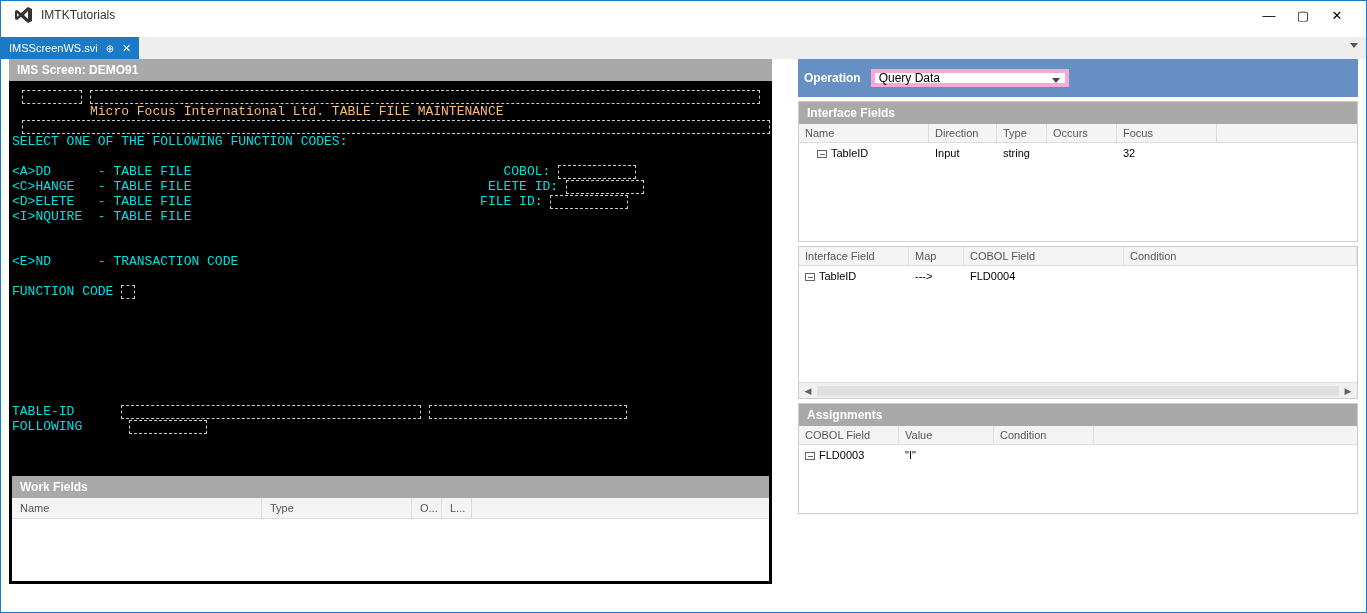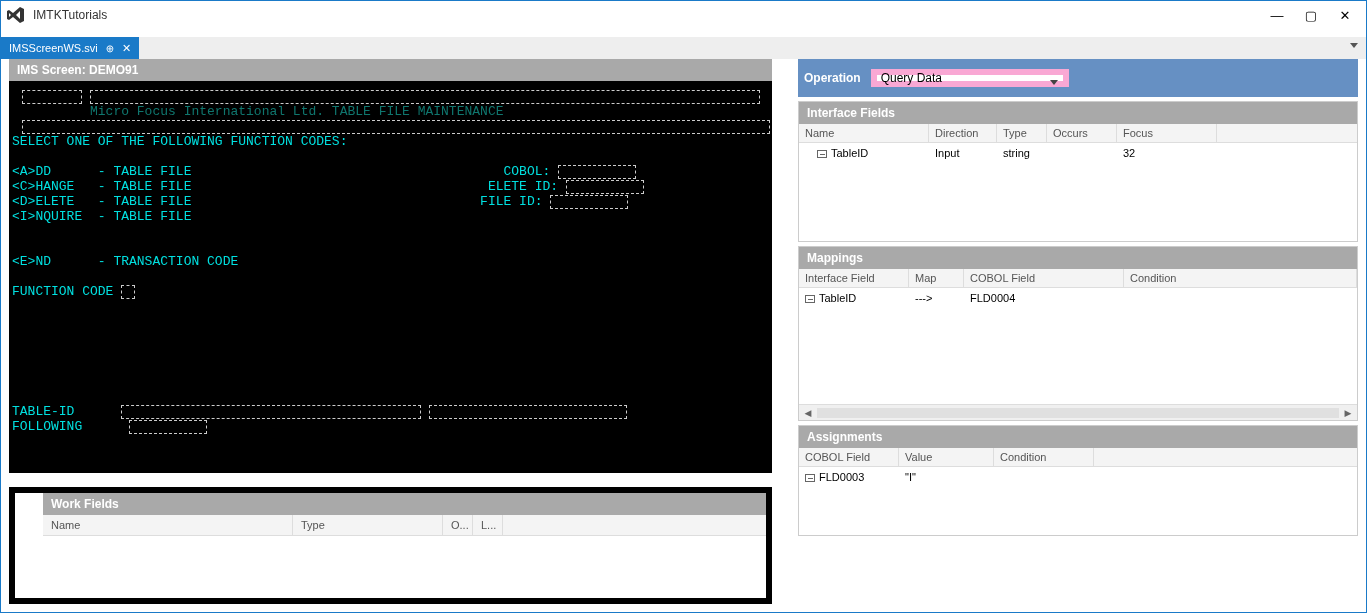--- a/index.html
+++ b/index.html
@@ -10,21 +10,21 @@
     width: 1367px;
     height: 613px;
     overflow: hidden;
     position: relative;
     border: 1px solid #1a7ac8;
   }
   .title-bar {
     height: 28px;
     display: flex;
     align-items: center;
-    padding: 0 4px;
+    padding: 0 12px;
     background: #fff;
   }
   .vs-logo {
     width: 22px; height: 18px;
     display: inline-flex; align-items:center; justify-content:center;
     margin-right: 6px;
   }
   .title-text { font-size: 12px; color: #333; flex: 1; }
   .win-btns { display: flex; gap: 0; }
   .win-btn {
@@ -87,32 +87,30 @@
     color: #00e0e0;
     font-family: "Consolas","Courier New",monospace;
     font-size: 13px;
     line-height: 15px;
     padding: 8px 3px 10px 3px;
     height: 392px;
     position: relative;
     overflow: hidden;
     white-space: pre;
   }
-  .terminal .gray { color: #0f766e; }
+  .terminal .gray { color: #fdba74; }
   .dash-box {
     border: 1px dashed #ccc;
     display: inline-block;
     height: 14px;
     vertical-align: bottom;
   }
 
   .work-fields {
-    margin-top: 14px;
-    border: 6px solid #000000;
-    padding-left: 28px;
+    border: 3px solid #000000;
   }
   .grid-head {
     display:flex;
     background: #f4f4f4;
     color: #555;
     font-size: 11px;
     border-bottom: 1px solid #ddd;
   }
   .grid-head .col {
     padding: 4px 8px;
@@ -129,21 +127,21 @@
     display: flex;
     align-items: center;
     gap: 10px;
     height: 22px;
   }
   .op-bar .lbl { color: #fff; font-weight: bold; font-size: 12px; }
   .op-select {
     flex: 0 0 198px;
     height: 18px;
     background: #fff;
-    border: 6px solid #f9a8d4;
+    border: 4px solid #f9a8d4;
     display: flex; align-items: center;
     padding: 0 4px;
     position: relative;
     font-size: 12px;
   }
   .op-select::after {
     content:"";
     position:absolute; right:5px; top:5px;
     width:0;height:0;
     border-left:4px solid transparent;
@@ -313,21 +311,20 @@
           <div class="c" style="width:68px">Input</div>
           <div class="c" style="width:50px">string</div>
           <div class="c" style="width:70px"></div>
           <div class="c" style="width:100px">32</div>
         </div>
         <div style="height:78px"></div>
       </div>
     </div>
 
     <div class="section">
-      <div class="sec-head">Mappings</div>
       <div class="grid">
         <div class="ghead">
           <div class="c" style="width:110px">Interface Field</div>
           <div class="c" style="width:55px">Map</div>
           <div class="c" style="width:160px">COBOL Field</div>
           <div class="c" style="flex:1">Condition</div>
         </div>
         <div class="grow">
           <div class="c" style="width:110px"><span class="tree-icon"></span><span>TableID</span></div>
           <div class="c" style="width:55px">---&gt;</div>

